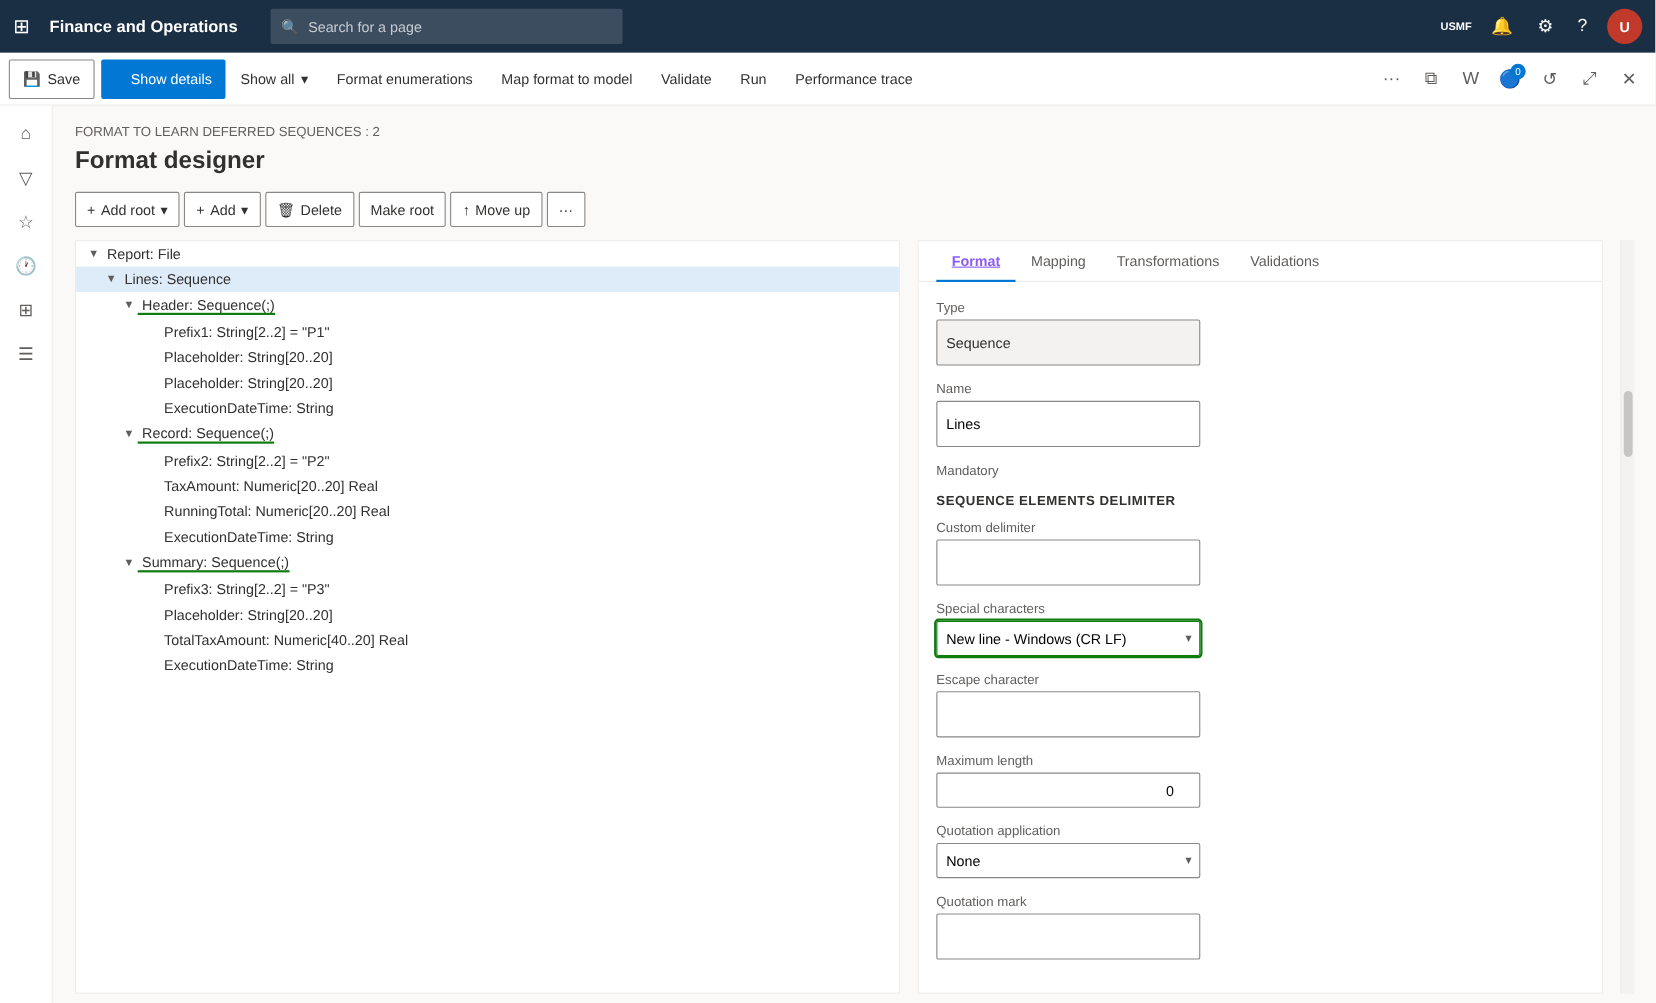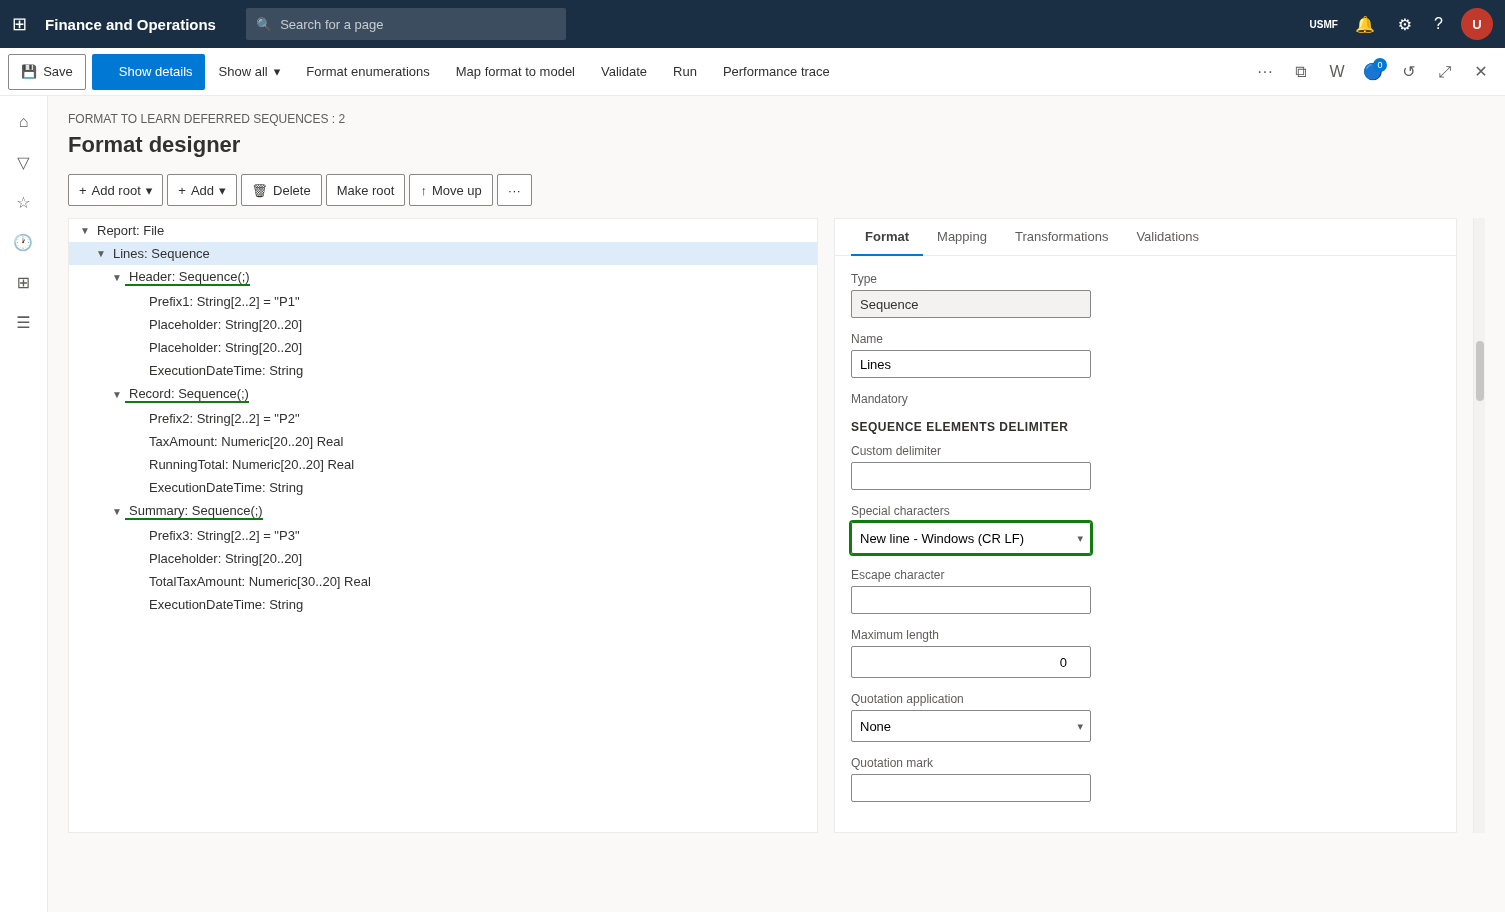--- a/index.html
+++ b/index.html
@@ -238,38 +238,39 @@
     }
     .props-tab {
       padding: 10px 14px;
       font-size: 13px;
       cursor: pointer;
       color: #605e5c;
       border-bottom: 2px solid transparent;
       margin-bottom: -1px;
     }
     .props-tab.active {
-      color: #404040;
+      color: #8b5cf6;
       border-bottom: 2px solid #0078d4;
       font-weight: 600;
+      text-decoration: underline;
     }
 
     .props-body {
       padding: 16px;
     }
 
     .prop-group { margin-bottom: 14px; }
     .prop-label {
       font-size: 12px;
       color: #605e5c;
       margin-bottom: 4px;
     }
     .prop-input {
       width: 240px;
-      height: 28px;
+      height: 42px;
       border: 1px solid #8a8886;
       padding: 0 8px;
       font-size: 13px;
       background: #fff;
       border-radius: 2px;
     }
 
     .toggle-row {
       display: flex;
       align-items: center;
@@ -533,21 +534,21 @@
           <span class="tree-label">Prefix3: String[2..2] = "P3"</span>
         </div>
 
         <div class="tree-item" style="padding-left: 60px;">
           <span class="tree-arrow"></span>
           <span class="tree-label">Placeholder: String[20..20]</span>
         </div>
 
         <div class="tree-item" style="padding-left: 60px;">
           <span class="tree-arrow"></span>
-          <span class="tree-label">TotalTaxAmount: Numeric[30..20] Real</span>
+          <span class="tree-label">TotalTaxAmount: Numeric[40..20] Real</span>
         </div>
 
         <div class="tree-item" style="padding-left: 60px;">
           <span class="tree-arrow"></span>
           <span class="tree-label">ExecutionDateTime: String</span>
         </div>
       </div>
 
       <div class="properties-panel">
         <div class="props-tabs">

